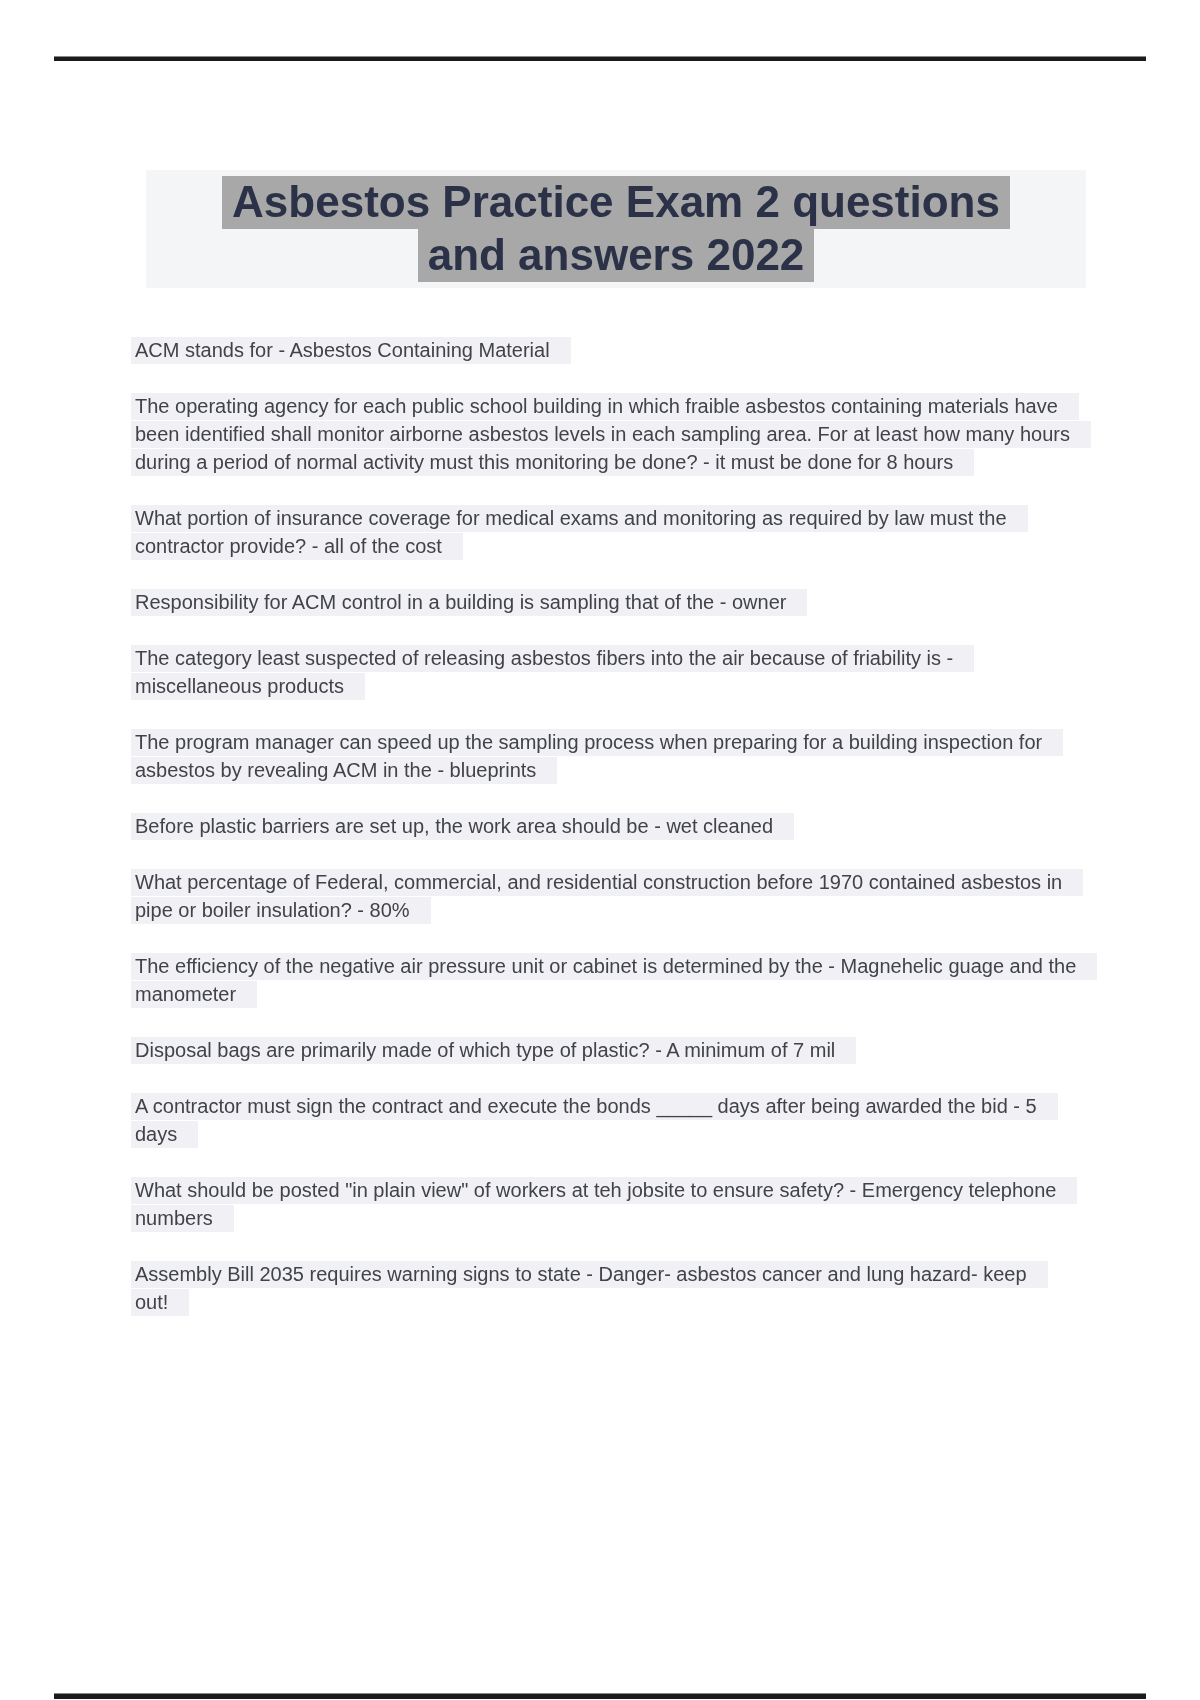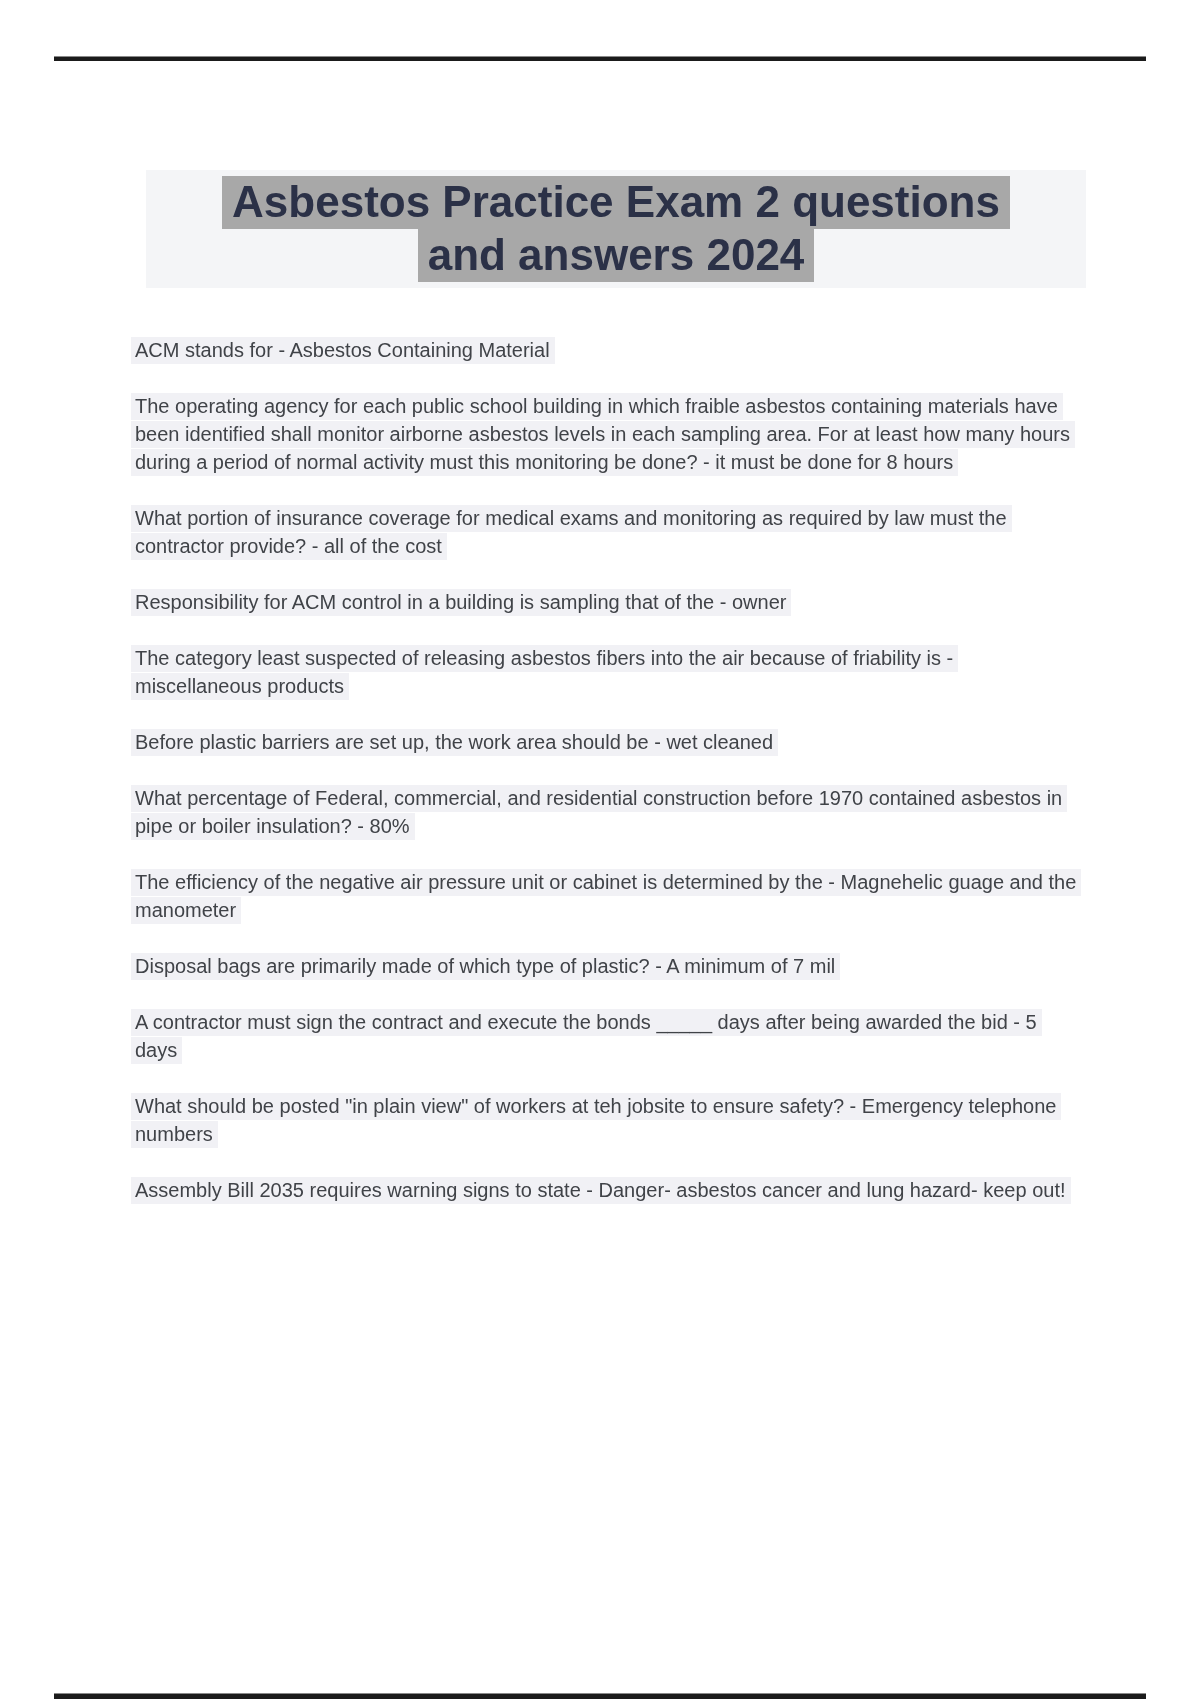--- a/index.html
+++ b/index.html
@@ -51,49 +51,50 @@
     width: 948px;
   }
   .content p {
     margin: 0 0 28px 0;
     font-size: 20px;
     line-height: 28px;
     color: #404348;
   }
   .line-hl {
     background: #f1f1f5;
-    padding: 2px 5px 3px 4px;
+    padding: 2px 21px 3px 4px;
     -webkit-box-decoration-break: clone;
     box-decoration-break: clone;
   }
 </style>
 </head>
 <body>
 
 <div class="page">
 
   <div class="rule rule-top"></div>
 
   <div class="title-block">
     <h1><span class="title-hl">Asbestos Practice Exam 2 questions</span><br>
-    <span class="title-hl">and answers 2024</span></h1>
+    <span class="title-hl">and answers 2022</span></h1>
   </div>
 
   <div class="content">
 
       <p><span class="line-hl">ACM stands for - Asbestos Containing Material</span></p>
 
       <p><span class="line-hl">The operating agency for each public school building in which fraible asbestos containing materials have been identified shall monitor airborne asbestos levels in each sampling area. For at least how many hours during a period of normal activity must this monitoring be done? - it must be done for 8 hours</span></p>
 
       <p><span class="line-hl">What portion of insurance coverage for medical exams and monitoring as required by law must the contractor provide? - all of the cost</span></p>
 
       <p><span class="line-hl">Responsibility for ACM control in a building is sampling that of the - owner</span></p>
 
       <p><span class="line-hl">The category least suspected of releasing asbestos fibers into the air because of friability is - miscellaneous products</span></p>
 
+      <p><span class="line-hl">The program manager can speed up the sampling process when preparing for a building inspection for asbestos by revealing ACM in the - blueprints</span></p>
 
       <p><span class="line-hl">Before plastic barriers are set up, the work area should be - wet cleaned</span></p>
 
       <p><span class="line-hl">What percentage of Federal, commercial, and residential construction before 1970 contained asbestos in pipe or boiler insulation? - 80%</span></p>
 
       <p><span class="line-hl">The efficiency of the negative air pressure unit or cabinet is determined by the - Magnehelic guage and the manometer</span></p>
 
       <p><span class="line-hl">Disposal bags are primarily made of which type of plastic? - A minimum of 7 mil</span></p>
 
       <p><span class="line-hl">A contractor must sign the contract and execute the bonds _____ days after being awarded the bid - 5 days</span></p>

